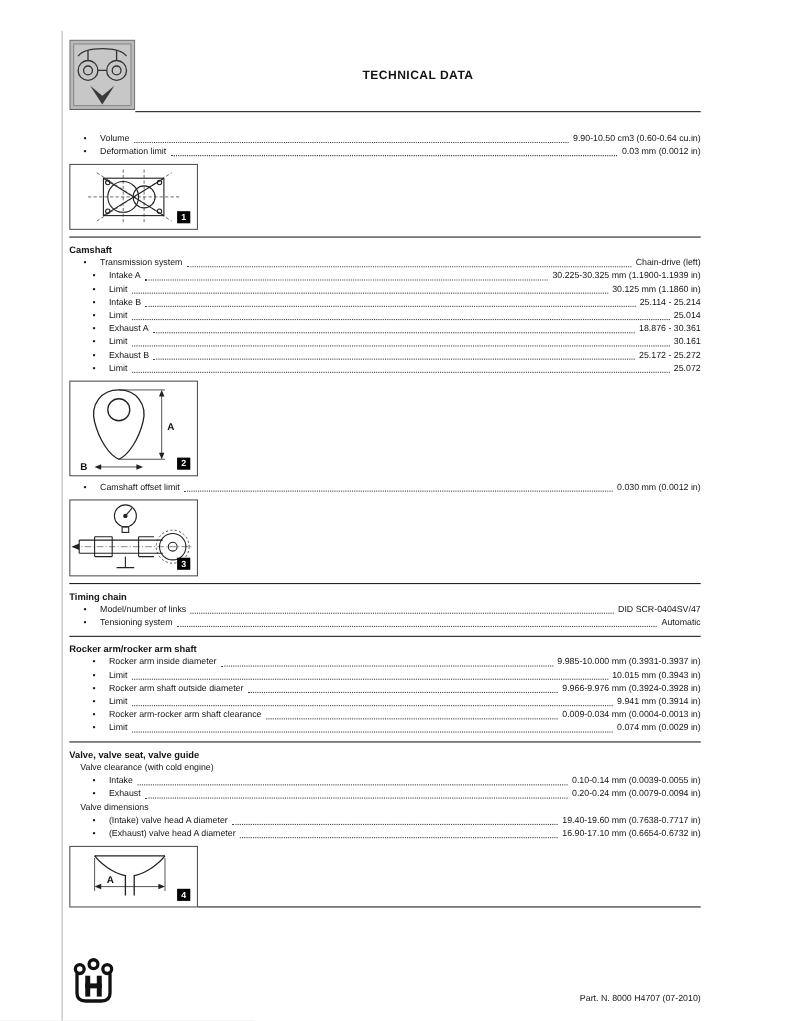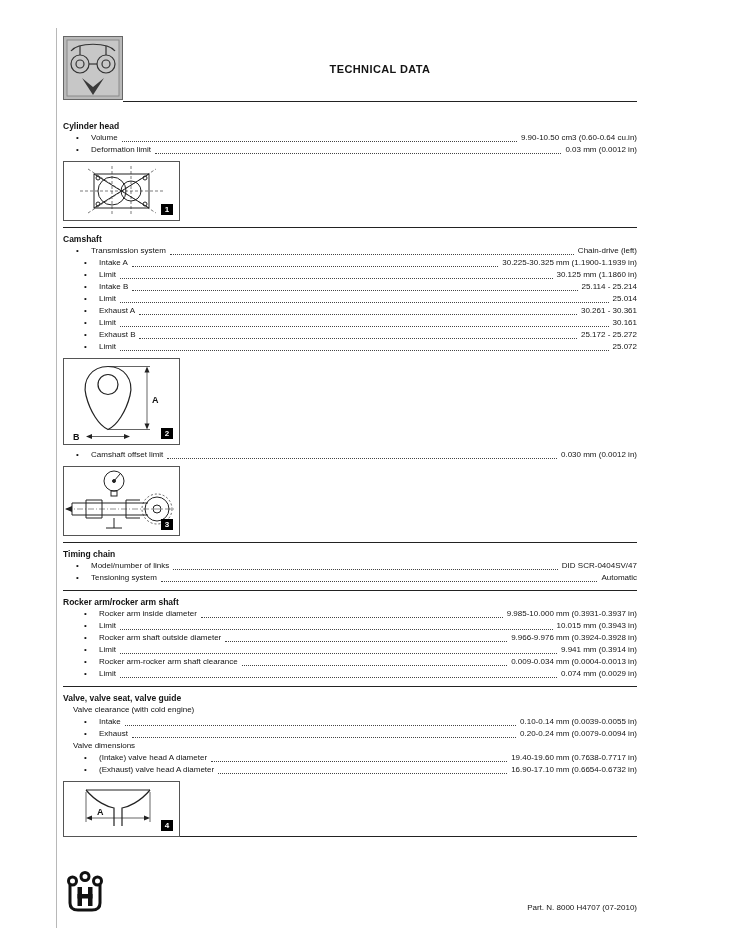--- a/index.html
+++ b/index.html
@@ -72,21 +72,20 @@
           <circle cx="43" cy="28" r="4"></circle>
           <line x1="26" y1="28" x2="34" y2="28"></line>
         </g>
         <path d="M19,42 L30,51 L41,42 L30,59 Z" fill="#3a3a3a"></path>
       </svg>
       <div class="header-rest">
         <span class="page-title">TECHNICAL DATA</span>
       </div>
     </div>
 
-    <div class="section-heading">Cylinder head</div>
     <div class="row indent1">
       <span class="bullet">•</span>
       <span class="label">Volume</span>
       <span class="dots"></span>
       <span class="value">9.90-10.50 cm3 (0.60-0.64 cu.in)</span>
     </div>
     <div class="row indent1">
       <span class="bullet">•</span>
       <span class="label">Deformation limit</span>
       <span class="dots"></span>
@@ -148,21 +147,21 @@
     <div class="row indent2">
       <span class="bullet">•</span>
       <span class="label">Limit</span>
       <span class="dots"></span>
       <span class="value">25.014</span>
     </div>
     <div class="row indent2">
       <span class="bullet">•</span>
       <span class="label">Exhaust A</span>
       <span class="dots"></span>
-      <span class="value">30.261 - 30.361</span>
+      <span class="value">18.876 - 30.361</span>
     </div>
     <div class="row indent2">
       <span class="bullet">•</span>
       <span class="label">Limit</span>
       <span class="dots"></span>
       <span class="value">30.161</span>
     </div>
     <div class="row indent2">
       <span class="bullet">•</span>
       <span class="label">Exhaust B</span>

